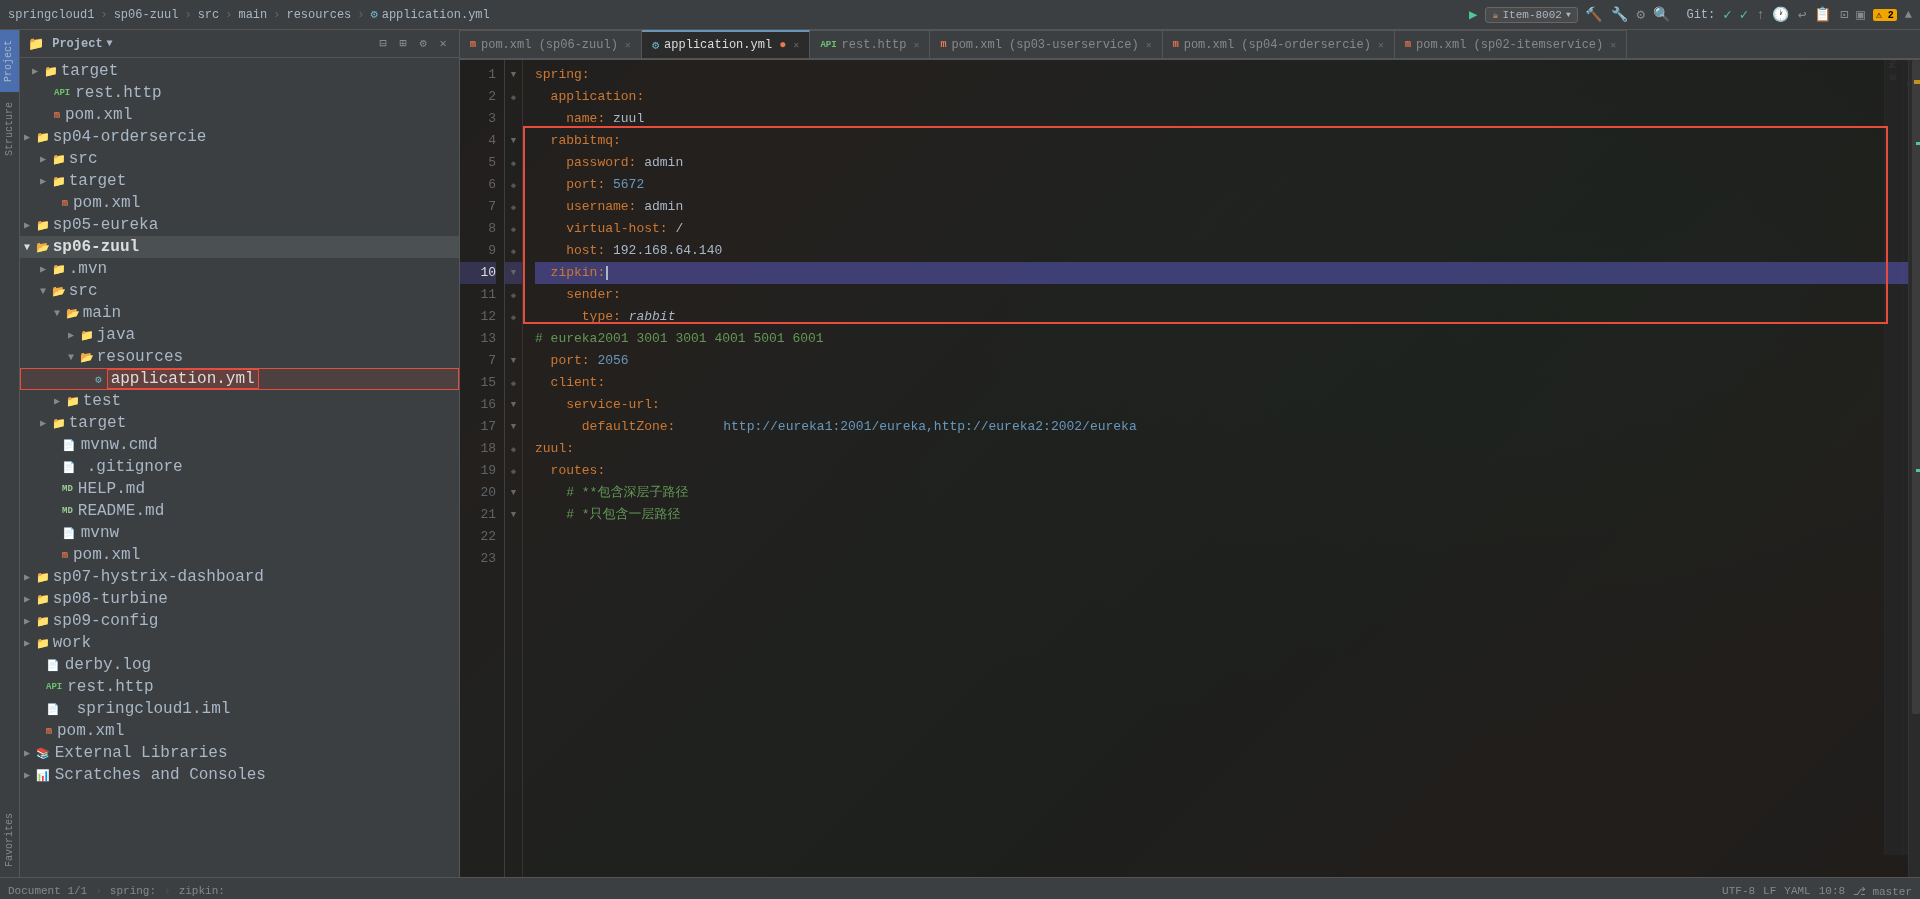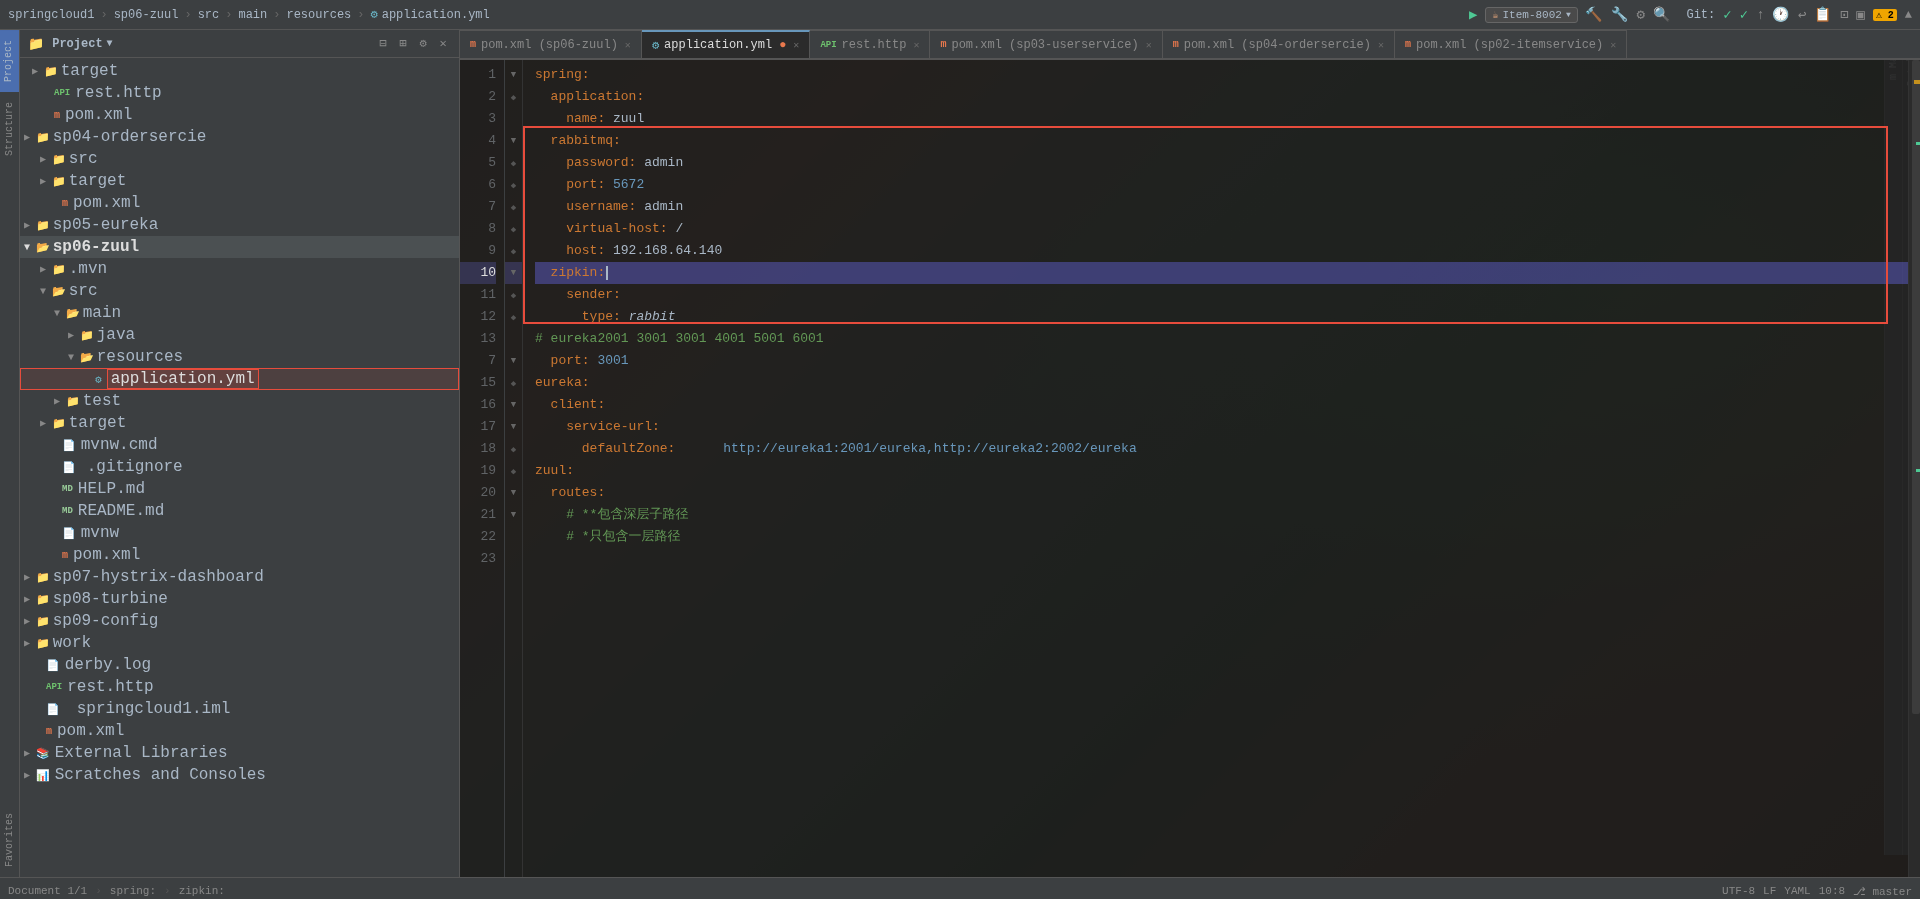--- a/index.html
+++ b/index.html
@@ -684,26 +684,23 @@
         <div class="code-line">
           <span class="c-key">      type: </span><span style="font-style:italic; color:#a9b7c6;">rabbit</span>
         </div>
 
         <div class="code-line">
           <span class="c-comment"># eureka2001 3001 3001 4001 5001 6001</span>
         </div>
 
 
         <div class="code-line">
-          <span class="c-key">  port: </span><span class="c-num">3001</span>
-        </div>
-
-        <div class="code-line">
-          <span class="c-key">eureka:</span>
-        </div>
+          <span class="c-key">  port: </span><span class="c-num">2056</span>
+        </div>
+
 
         <div class="code-line">
           <span class="c-key">  client:</span>
         </div>
 
         <div class="code-line">
           <span class="c-key">    service-url:</span>
         </div>
 
         <div class="code-line">

